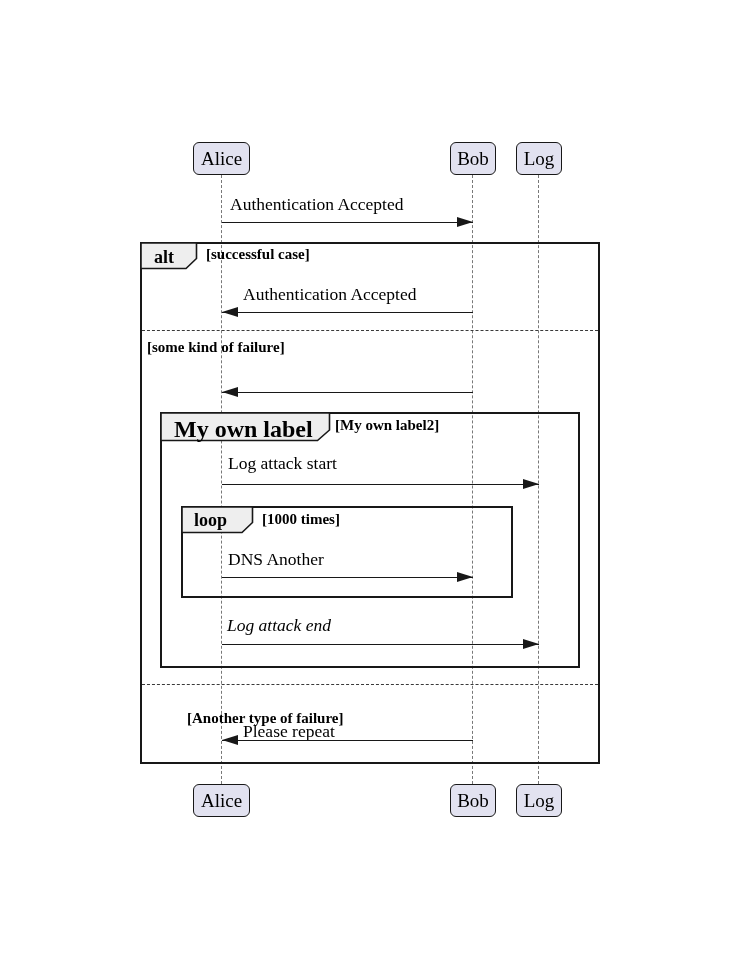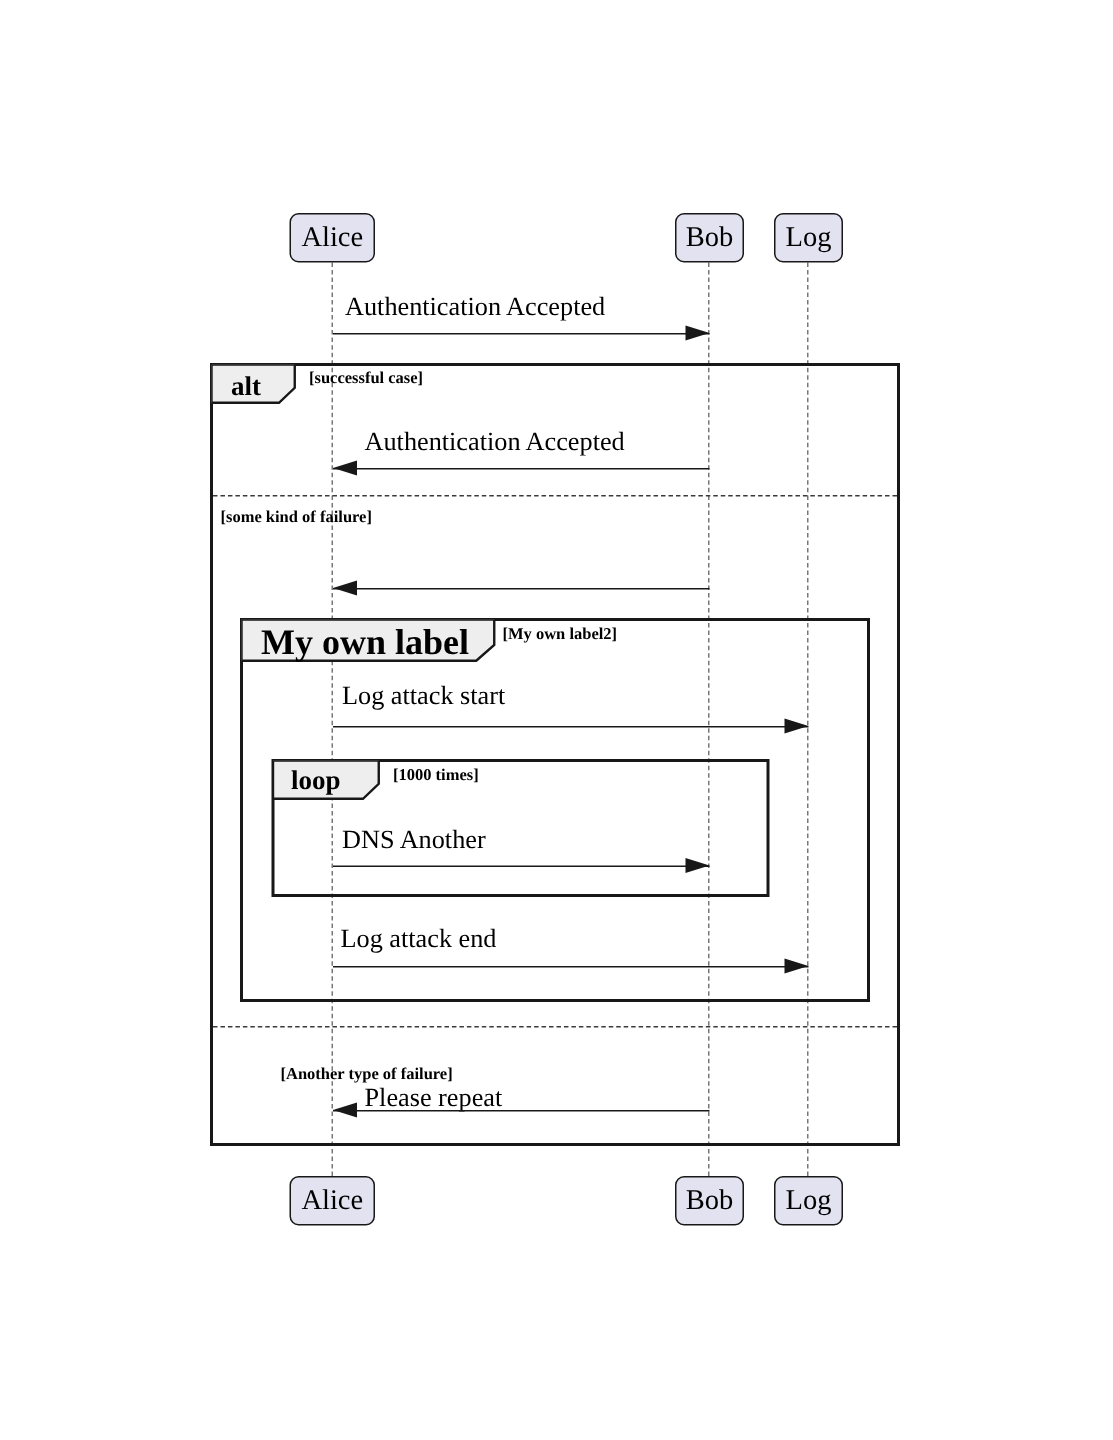--- a/index.html
+++ b/index.html
@@ -22,21 +22,21 @@
   }
   .frame-divider{
     position:absolute;height:0;border-top:1.5px dashed #3a3a3a;
   }
   .pentagon{position:absolute;}
   .pentagon svg{display:block;}
   .frame-op{
     position:absolute;font-weight:bold;white-space:nowrap;line-height:1;
   }
   .cond{
-    position:absolute;font-weight:bold;font-size:11px;white-space:nowrap;line-height:1.1;
+    position:absolute;font-weight:bold;font-size:15px;white-space:nowrap;line-height:1.1;
   }
   .msg-label{
     position:absolute;font-size:17.5px;white-space:nowrap;line-height:1.1;
   }
   .arrow{position:absolute;height:12px;}
   .arrow .line{
     position:absolute;left:0;right:0;top:5px;height:0;border-top:1.8px solid #181818;
   }
   .arrow .head-right{
     position:absolute;right:0;top:0.4px;width:0;height:0;
@@ -118,21 +118,21 @@
   </div>
   <div class="frame-op" style="left:194px;top:511px;font-size:18px;">loop</div>
   <div class="cond" style="left:262px;top:511px;">[1000 times]</div>
 
   <div class="msg-label" style="left:228px;top:550px;">DNS Another</div>
   <div class="arrow" style="left:222px;top:572px;width:251px;">
     <div class="line"></div>
     <div class="head-right"></div>
   </div>
 
-  <div class="msg-label" style="left:227px;top:616px;">Log attack end</div>
+  <div class="msg-label" style="left:227px;top:616px;font-style:italic;">Log attack end</div>
   <div class="arrow" style="left:222px;top:639px;width:317px;">
     <div class="line"></div>
     <div class="head-right"></div>
   </div>
 
   <div class="frame-divider" style="left:142px;top:684px;width:456px;"></div>
   <div class="cond" style="left:147px;top:710px;margin-left:40px;">[Another type of failure]</div>
 
   <div class="msg-label" style="left:243px;top:712px;margin-top:10px;">Please repeat</div>
   <div class="arrow" style="left:222px;top:735px;width:251px;">

